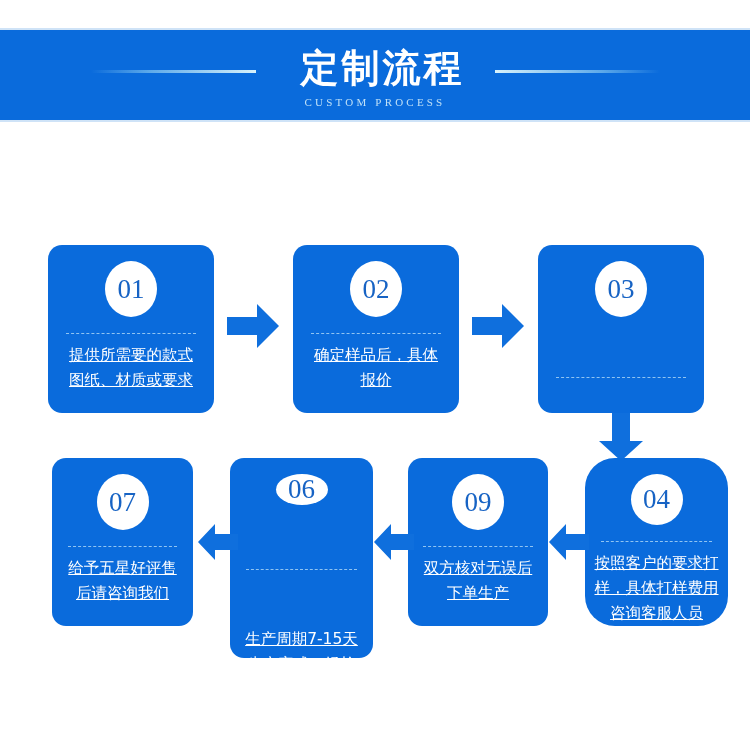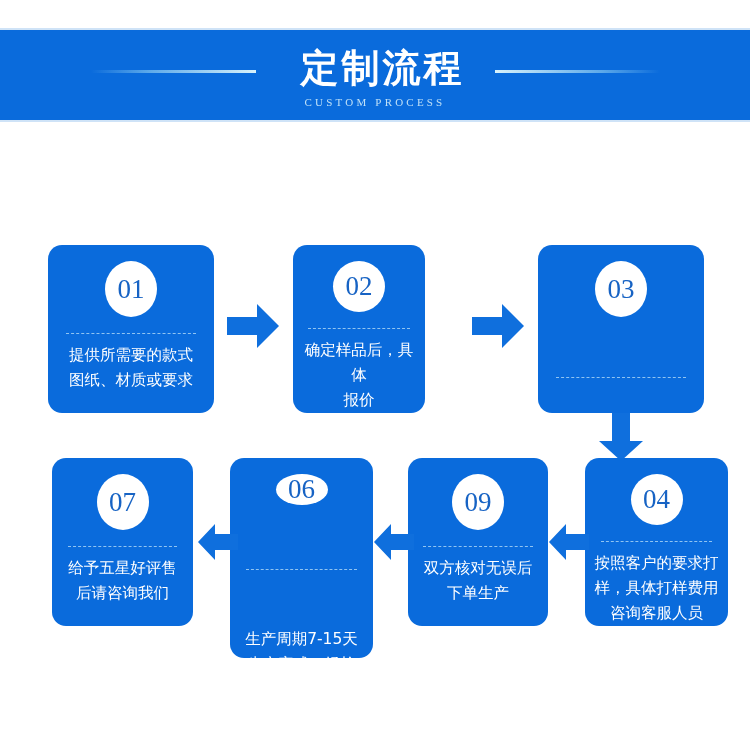--- a/index.html
+++ b/index.html
@@ -103,20 +103,21 @@
   }
   .card-text {
     color: #ffffff;
     font-size: 15.5px;
     line-height: 25px;
     text-align: center;
     margin-top: 9px;
     padding: 0 8px;
     font-family: "DejaVu Sans", "Liberation Sans", sans-serif;
     white-space: pre-line;
+    text-decoration: underline;
   }
 
   
   .arrow {
     position: absolute;
   }
   .arrow svg { display: block; }
 </style>
 </head>
 <body>
@@ -130,21 +131,21 @@
   <div class="banner-sub">CUSTOM PROCESS</div>
 </div>
 
 <div class="card" style="left:48px; top:245px; width:166px; height:168px;">
   <div class="card-circle">01</div>
   <div class="card-divider"></div>
   <div class="card-text">提供所需要的款式
 图纸、材质或要求</div>
 </div>
 
-<div class="card" style="left:293px; top:245px; width:132px; height:168px;">
+<div class="card" style="left:293px; top:245px; width:166px; height:168px;">
   <div class="card-circle">02</div>
   <div class="card-divider"></div>
   <div class="card-text">确定样品后，具体
 报价</div>
 </div>
 
 <div class="card" style="left:538px; top:245px; width:166px; height:168px;gap:44px;">
   <div class="card-circle">03</div>
   <div class="card-divider"></div>
 </div>
@@ -181,21 +182,21 @@
 验后发货</div>
 </div>
 
 <div class="card" style="left:408px; top:458px; width:140px; height:168px;">
   <div class="card-circle">09</div>
   <div class="card-divider"></div>
   <div class="card-text">双方核对无误后
 下单生产</div>
 </div>
 
-<div class="card" style="left:585px; top:458px; width:143px; height:168px;">
+<div class="card" style="left:585px; top:458px; width:143px; height:168px;border-radius:30px;">
   <div class="card-circle">04</div>
   <div class="card-divider"></div>
   <div class="card-text">按照客户的要求打
 样，具体打样费用
 咨询客服人员</div>
 </div>
 
 <div class="arrow" style="left:198px; top:522px;">
   <svg width="40" height="40" viewBox="0 0 40 40" aria-hidden="true">
     <polygon points="40,12 17,12 17,2 0,20 17,38 17,28 40,28" fill="#0f6fdd"></polygon>

